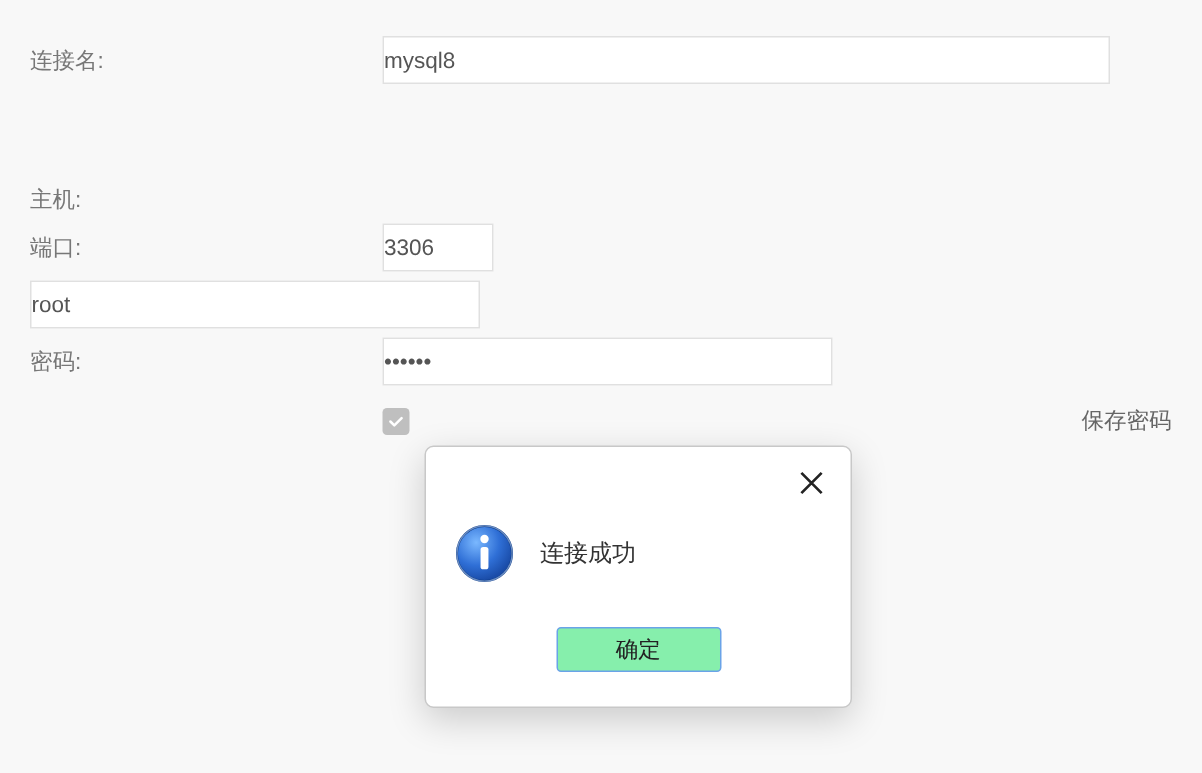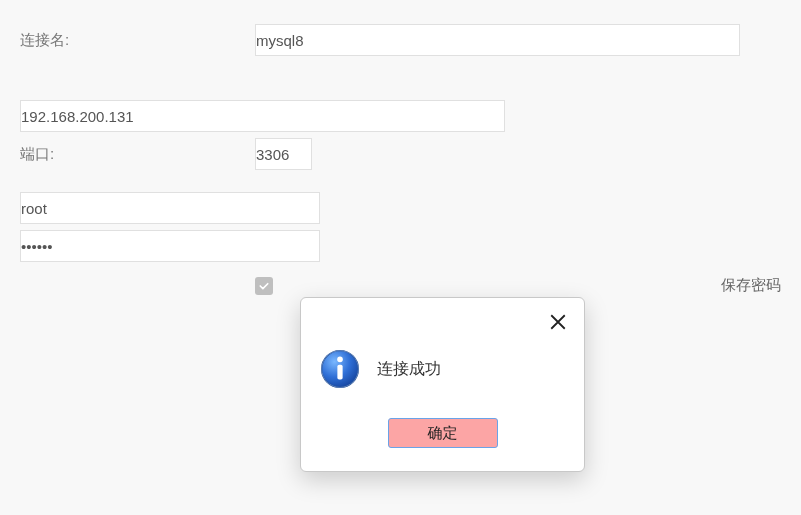--- a/index.html
+++ b/index.html
@@ -15,43 +15,43 @@
     }
     .form-area {
       padding: 24px 20px 0 20px;
     }
     .form-row {
       display: flex;
       align-items: center;
       margin-bottom: 6px;
     }
     .form-row.gap-after {
-      margin-bottom: 44px;
+      margin-bottom: 68px;
     }
     .label-col {
       width: 235px;
       color: #777;
       font-size: 15px;
     }
     .input-col {
       flex: 1;
     }
     input[type="text"], input[type="password"] {
       height: 32px;
       border: 1px solid #e0e0e0;
       background: #ffffff;
       padding: 0 0;
       font-size: 15px;
       color: #555;
       outline: none;
       font-family: inherit;
     }
     .w-full { width: 485px; }
-    .w-port { width: 57px; }
-    .w-user { width: 300px; margin-top: 16px; }
+    .w-port { width: 74px; }
+    .w-user { width: 300px; }
     .w-pass { width: 300px; }
     .checkbox-row {
       display: flex;
       align-items: center;
       margin-left: 235px;
       margin-top: 14px;
       color: #666;
       justify-content: space-between;
     }
     .checkbox {
@@ -63,21 +63,21 @@
       align-items: center;
       justify-content: center;
       margin-right: 8px;
     }
     .checkbox svg {
       width: 12px;
       height: 12px;
     }
     .dialog {
       position: absolute;
-      left: 300px;
+      left: 283px;
       top: 297px;
       width: 285px;
       height: 175px;
       background: #fff;
       border: 1px solid #c8c8c8;
       border-radius: 6px;
       box-shadow: 0 8px 24px rgba(0,0,0,0.18);
     }
     .dialog-close {
       position: absolute;
@@ -107,21 +107,21 @@
       font-size: 16px;
     }
     .dialog-footer {
       display: flex;
       justify-content: center;
       margin-top: 28px;
     }
     .ok-btn {
       width: 110px;
       height: 30px;
-      background: #fca5a5;
+      background: #86efac;
       border: 1px solid #6aa3e8;
       border-radius: 3px;
       font-size: 15px;
       color: #222;
       cursor: pointer;
       font-family: Liberation Sans, sans-serif;
     }
   </style>
 </head>
 <body>
@@ -129,39 +129,38 @@
 <div class="form-area">
 
   <div class="form-row gap-after">
     <div class="label-col">连接名:</div>
     <div class="input-col">
       <input type="text" class="w-full" value="mysql8" style="">
     </div>
   </div>
 
   <div class="form-row">
-    <div class="input-col">
-      <input type="text" class="w-full" value="192.168.200.131" style="">
-    </div>
+    <div class="label-col">主机:</div>
   </div>
 
   <div class="form-row">
     <div class="label-col">端口:</div>
     <div class="input-col">
       <input type="text" class="w-port" value="3306" style="">
     </div>
   </div>
 
   <div class="form-row">
     <div class="input-col">
       <input type="text" class="w-user" value="root" style="">
     </div>
   </div>
 
   <div class="form-row">
+    <div class="label-col">密码:</div>
     <div class="input-col">
       <input type="text" class="w-pass" value="••••••" style="">
     </div>
   </div>
 
   <div class="checkbox-row">
     <span class="checkbox">
       <svg viewBox="0 0 16 16">
         <path d="M3 8 L6.5 11.5 L13 5" stroke="#fff" stroke-width="2.2" fill="none" stroke-linecap="round" stroke-linejoin="round"></path>
       </svg>

